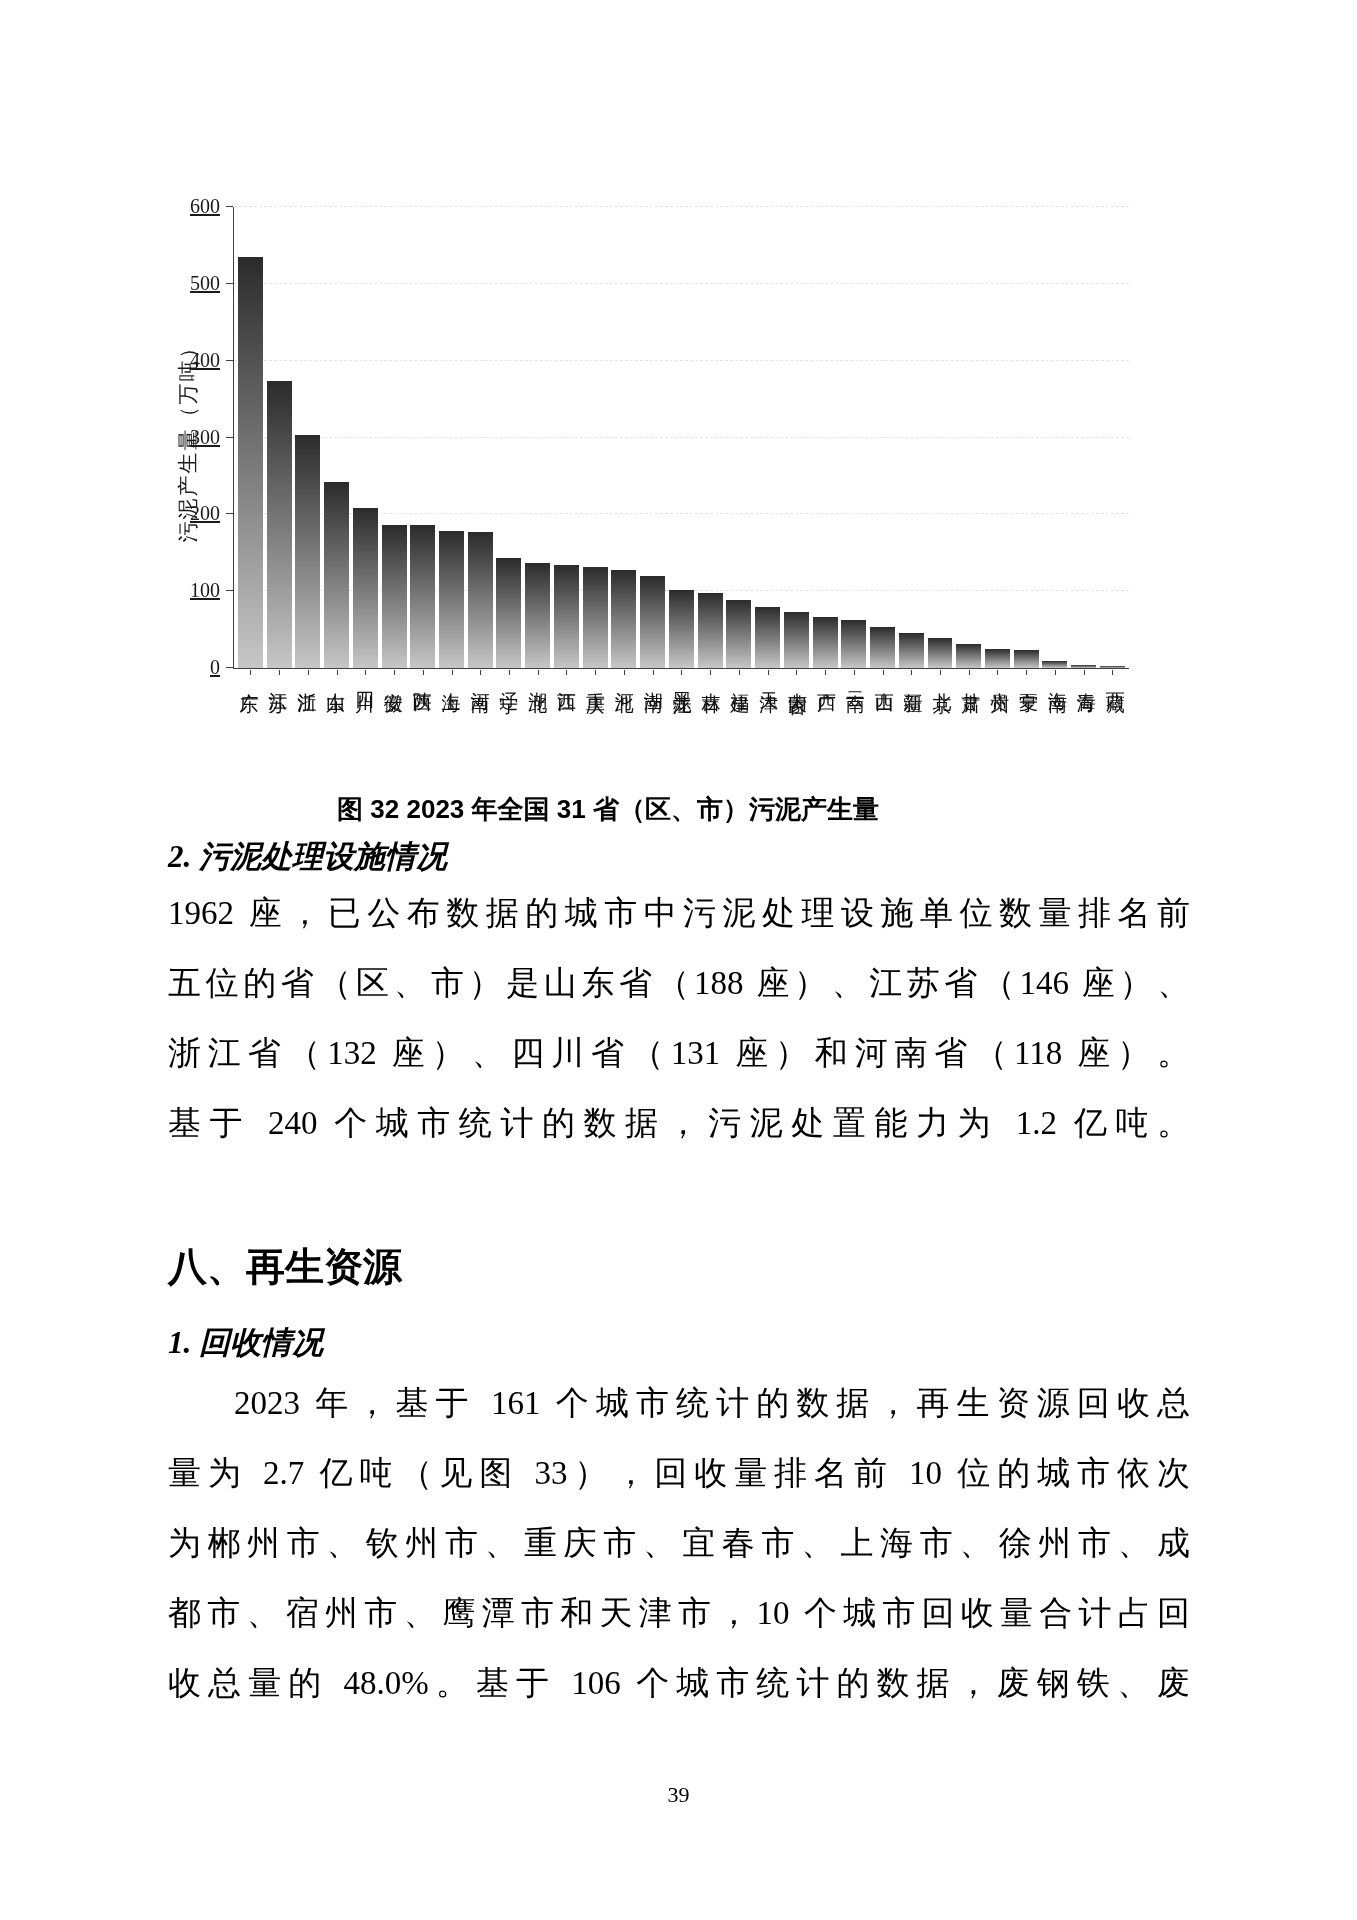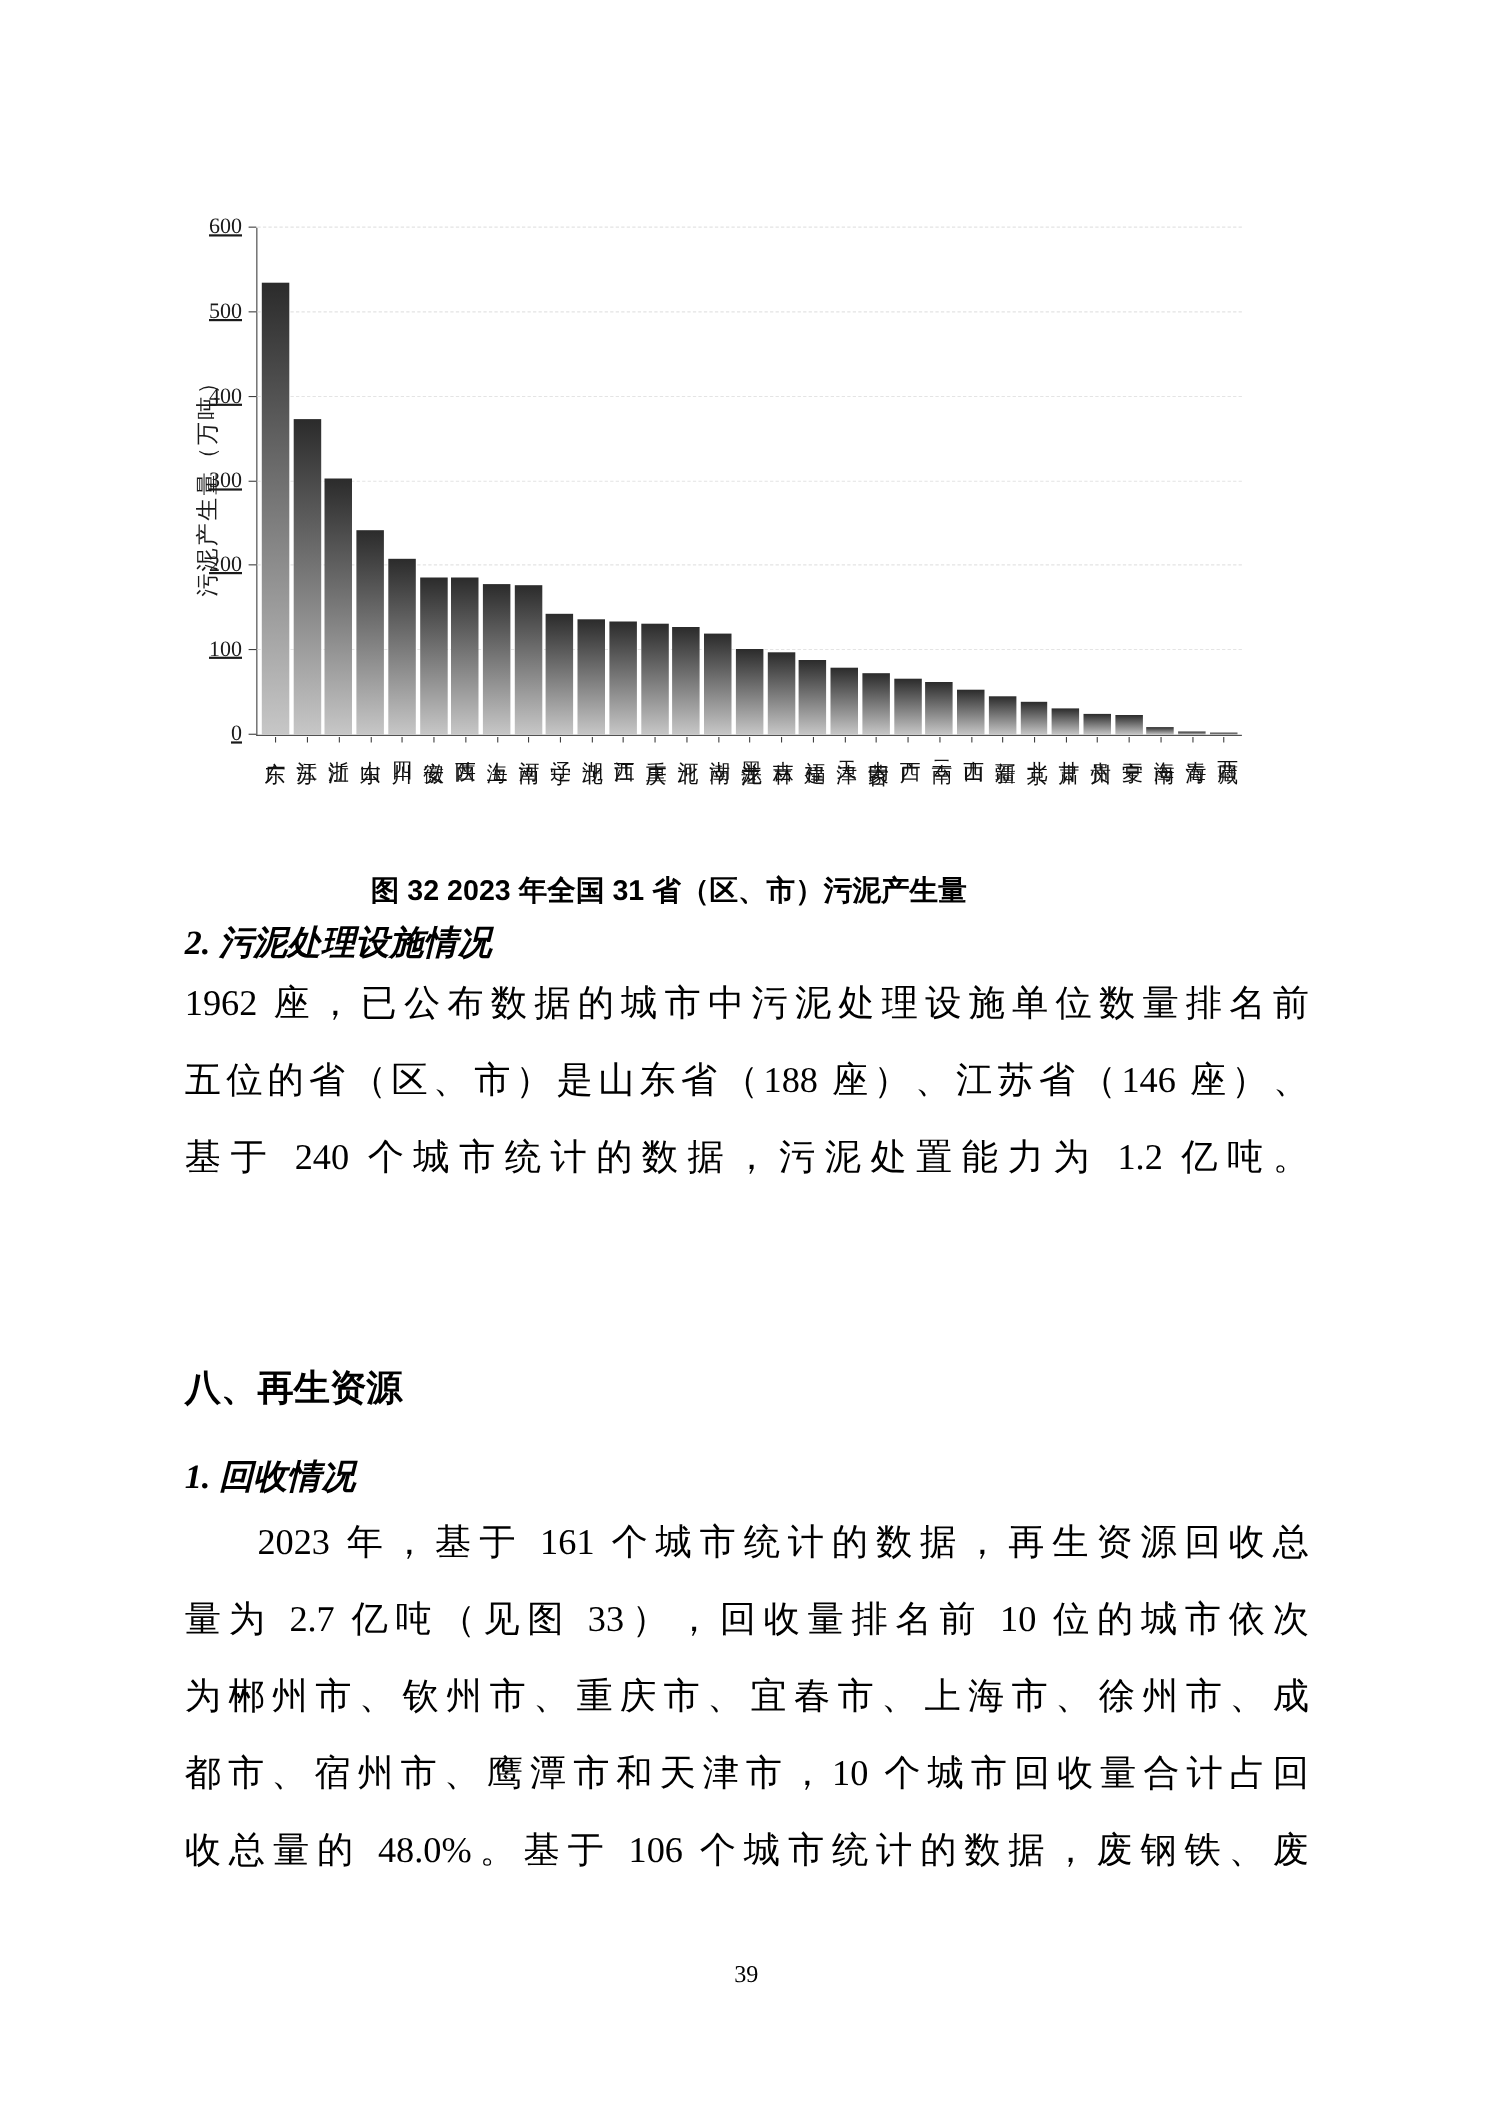--- a/index.html
+++ b/index.html
@@ -42,21 +42,21 @@
     font-family:"Liberation Sans","DejaVu Sans",sans-serif;
     margin-top:40px;
   }
   .kai-heading{
     position:absolute;left:168px;font-size:31px;font-weight:bold;font-style:italic;
     font-family:"Liberation Serif","DejaVu Serif",serif;
   }
   #heading-2{top:836px;}
   #heading-recycle{top:1322px;}
   #heading-8{
-    position:absolute;left:168px;top:1240px;font-size:33px;font-weight:bold;
+    position:absolute;left:168px;top:1240px;font-size:39px;font-weight:bold;
     font-family:"Liberation Sans","DejaVu Sans",sans-serif;
   }
   .para{position:absolute;left:168px;width:1022px;}
   #para-1{top:878px;}
   #para-2{top:1368px;}
   .line{
     height:70px;line-height:70px;font-size:33px;
     text-align:justify;text-align-last:justify;white-space:nowrap;
   }
   .line.indent{padding-left:66px;}
@@ -286,20 +286,21 @@
     </div>
 </div>
 
 <div id="caption">图 32 2023 年全国 31 省（区、市）污泥产生量</div>
 
 <div id="heading-2" class="kai-heading">2. 污泥处理设施情况</div>
 
 <div id="para-1" class="para">
   <div class="line">1962 座，已公布数据的城市中污泥处理设施单位数量排名前</div>
   <div class="line">五位的省（区、市）是山东省（188 座）、江苏省（146 座）、</div>
+  <div class="line">浙江省（132 座）、四川省（131 座）和河南省（118 座）。</div>
   <div class="line">基于 240 个城市统计的数据，污泥处置能力为 1.2 亿吨。</div>
 </div>
 
 <div id="heading-8">八、再生资源</div>
 <div id="heading-recycle" class="kai-heading">1. 回收情况</div>
 
 <div id="para-2" class="para">
   <div class="line indent">2023 年，基于 161 个城市统计的数据，再生资源回收总</div>
   <div class="line">量为 2.7 亿吨（见图 33），回收量排名前 10 位的城市依次</div>
   <div class="line">为郴州市、钦州市、重庆市、宜春市、上海市、徐州市、成</div>

